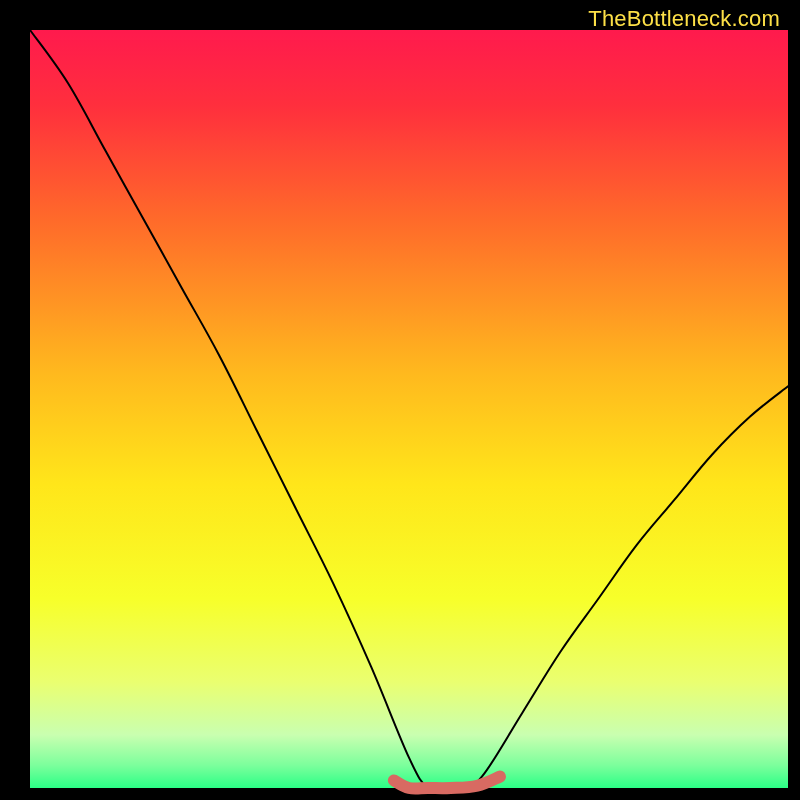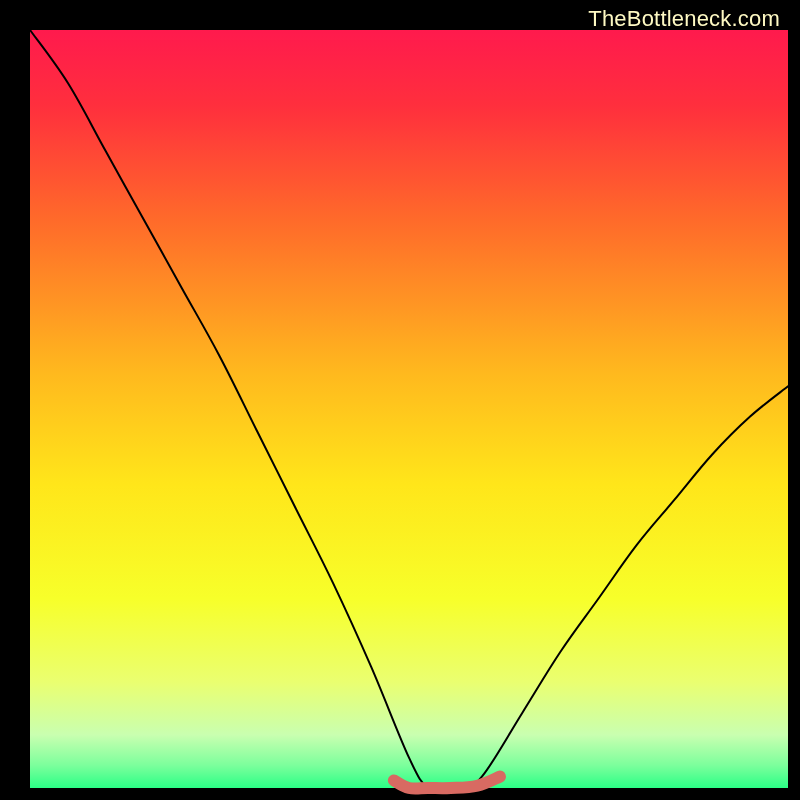--- a/index.html
+++ b/index.html
@@ -14,21 +14,21 @@
   .frame {
     position: relative;
     width: 800px;
     height: 800px;
     background: #000;
   }
   .watermark {
     position: absolute;
     top: 6px;
     right: 20px;
-    color: #fef9c3;
+    color: #fde047;
     font-size: 22px;
     font-weight: 500;
     z-index: 10;
     letter-spacing: 0.2px;
   }
   svg {
     position: absolute;
     top: 0;
     left: 0;
   }

